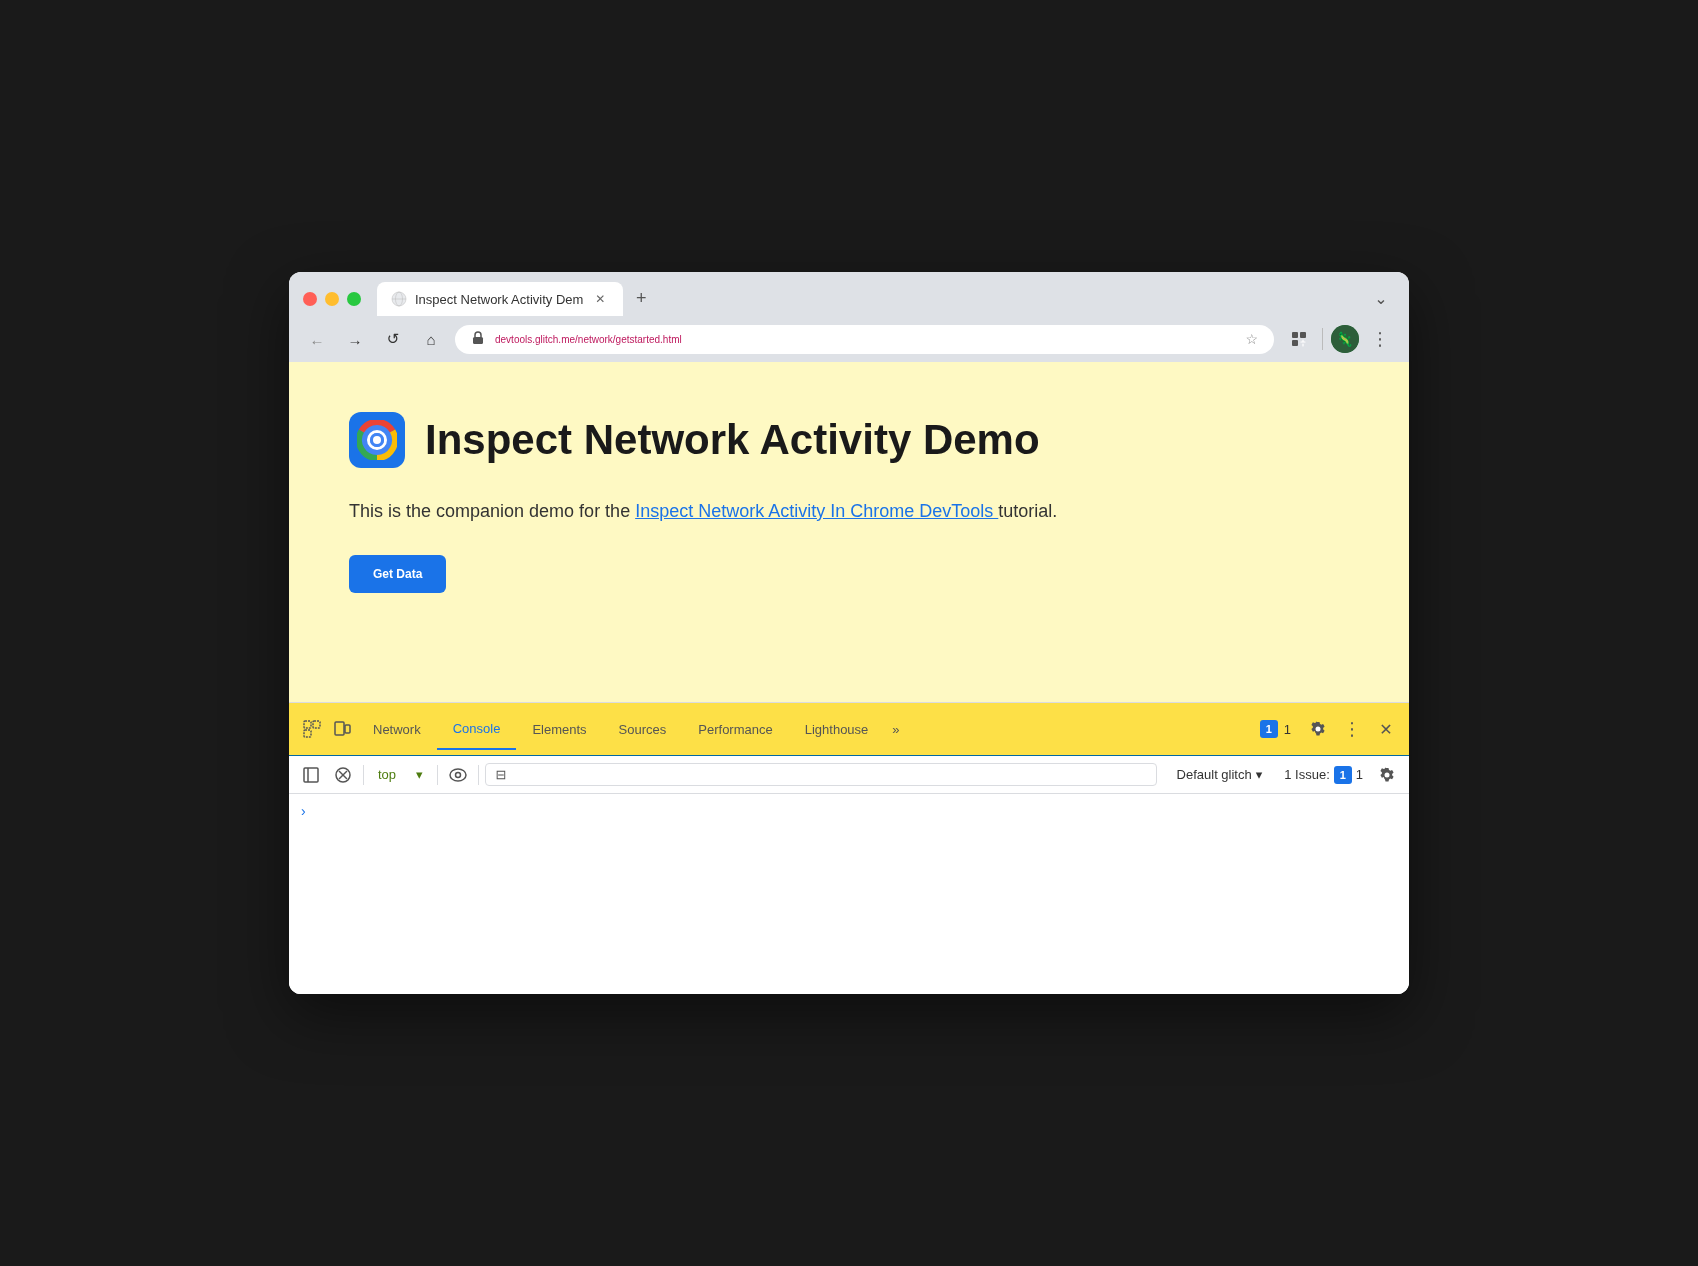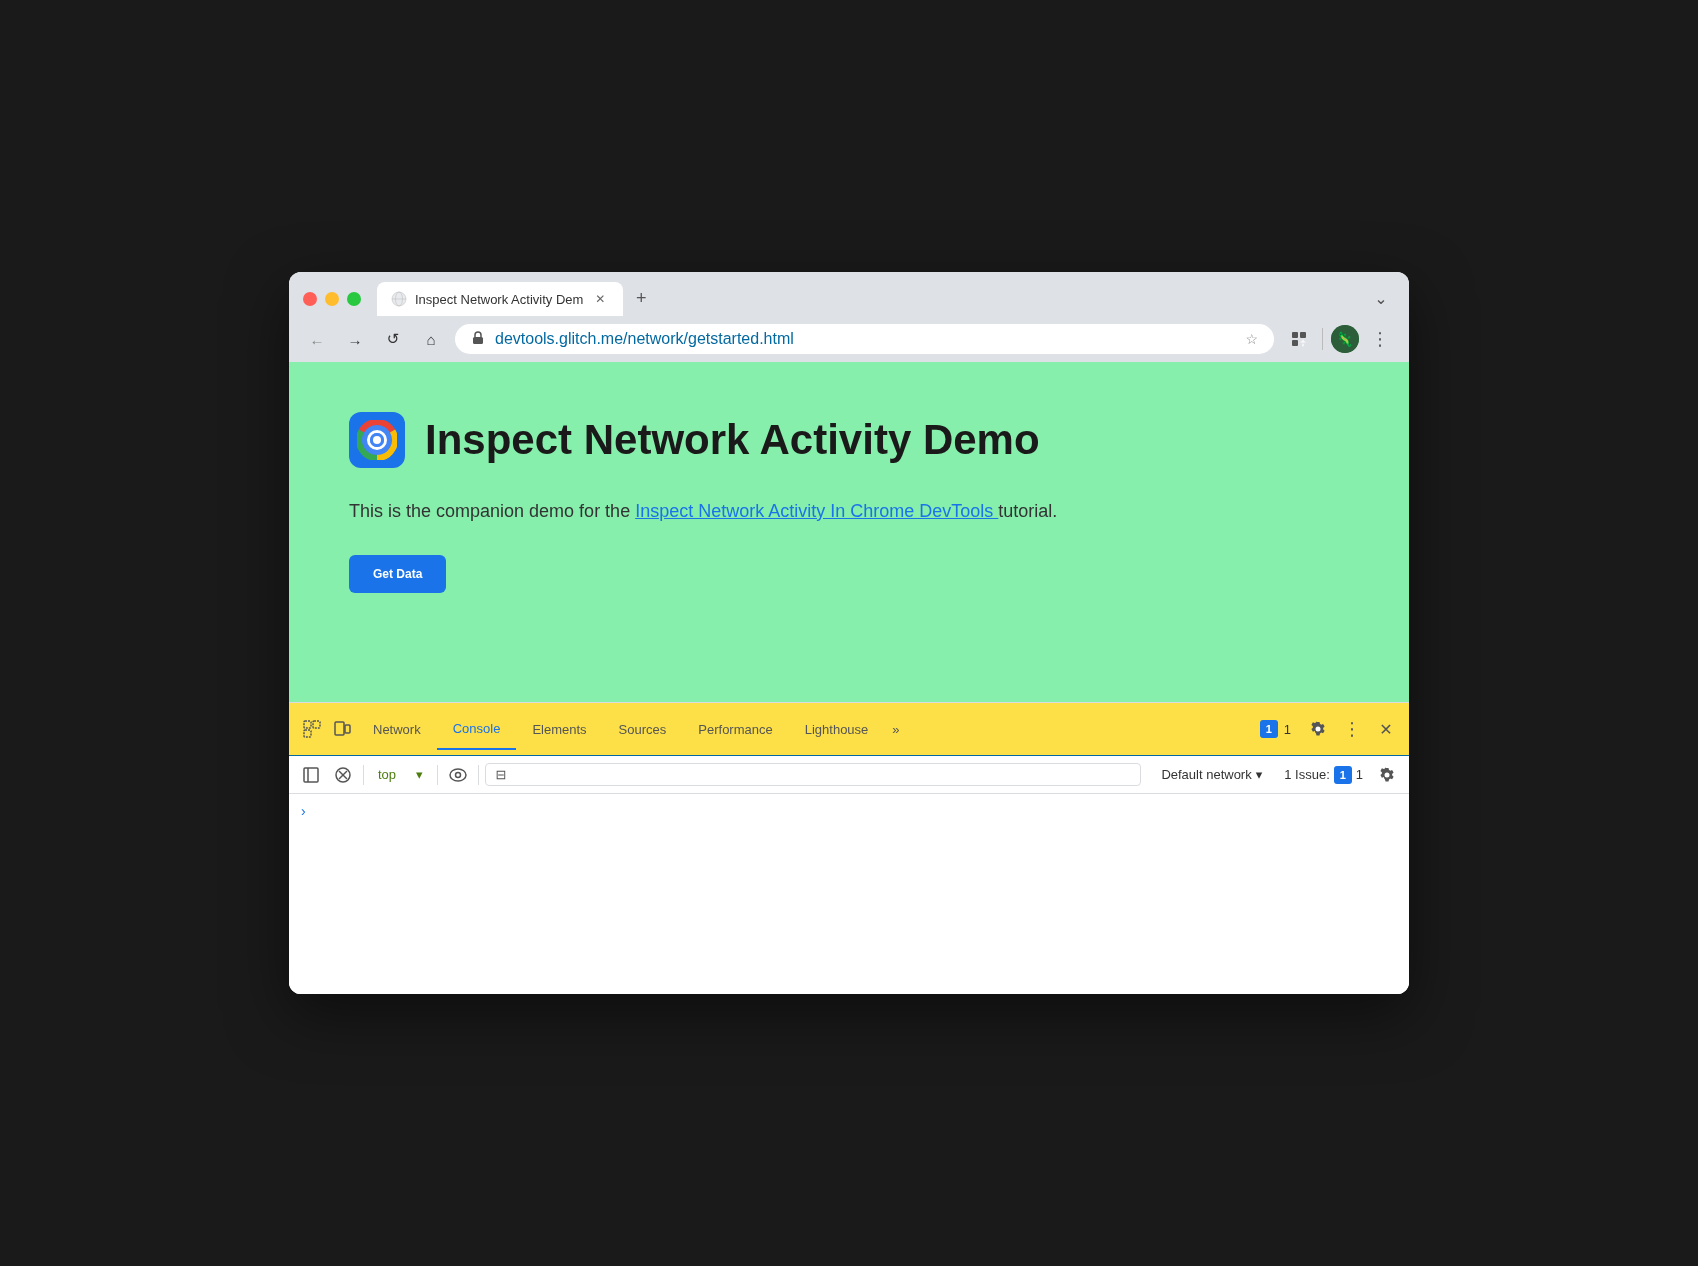--- a/index.html
+++ b/index.html
@@ -152,22 +152,22 @@
       font-size: 14px;
     }
 
     .address-lock {
       color: #555;
       font-size: 13px;
     }
 
     .address-url {
       flex: 1;
-      color: #0369a1;
-      font-size: 16px;
+      color: #be185d;
+      font-size: 10px;
     }
 
     .address-star {
       color: #888;
       cursor: pointer;
     }
 
     .nav-icons {
       display: flex;
       align-items: center;
@@ -199,21 +199,21 @@
 
     .divider-v {
       width: 1px;
       height: 22px;
       background: #bbb;
       margin: 0 2px;
     }
 
     
     .page-content {
-      background: #86efac;
+      background: #fef9c3;
       padding: 50px 60px 40px 60px;
       min-height: 340px;
     }
 
     .page-header {
       display: flex;
       align-items: center;
       gap: 20px;
       margin-bottom: 30px;
     }
@@ -635,21 +635,21 @@
         </svg>
       </div>
 
       <div class="console-divider"></div>
 
       <div class="filter-bar">
         <span style="color:#555; font-size:13px;">⊟</span>
       </div>
 
       <div class="default-levels">
-        <span>Default network</span>
+        <span>Default glitch</span>
         <span>▾</span>
       </div>
 
       <div class="console-issues">
         <span>1 Issue:</span>
         <div class="badge-icon">1</div>
         <span>1</span>
       </div>
 
       <div class="console-settings">

